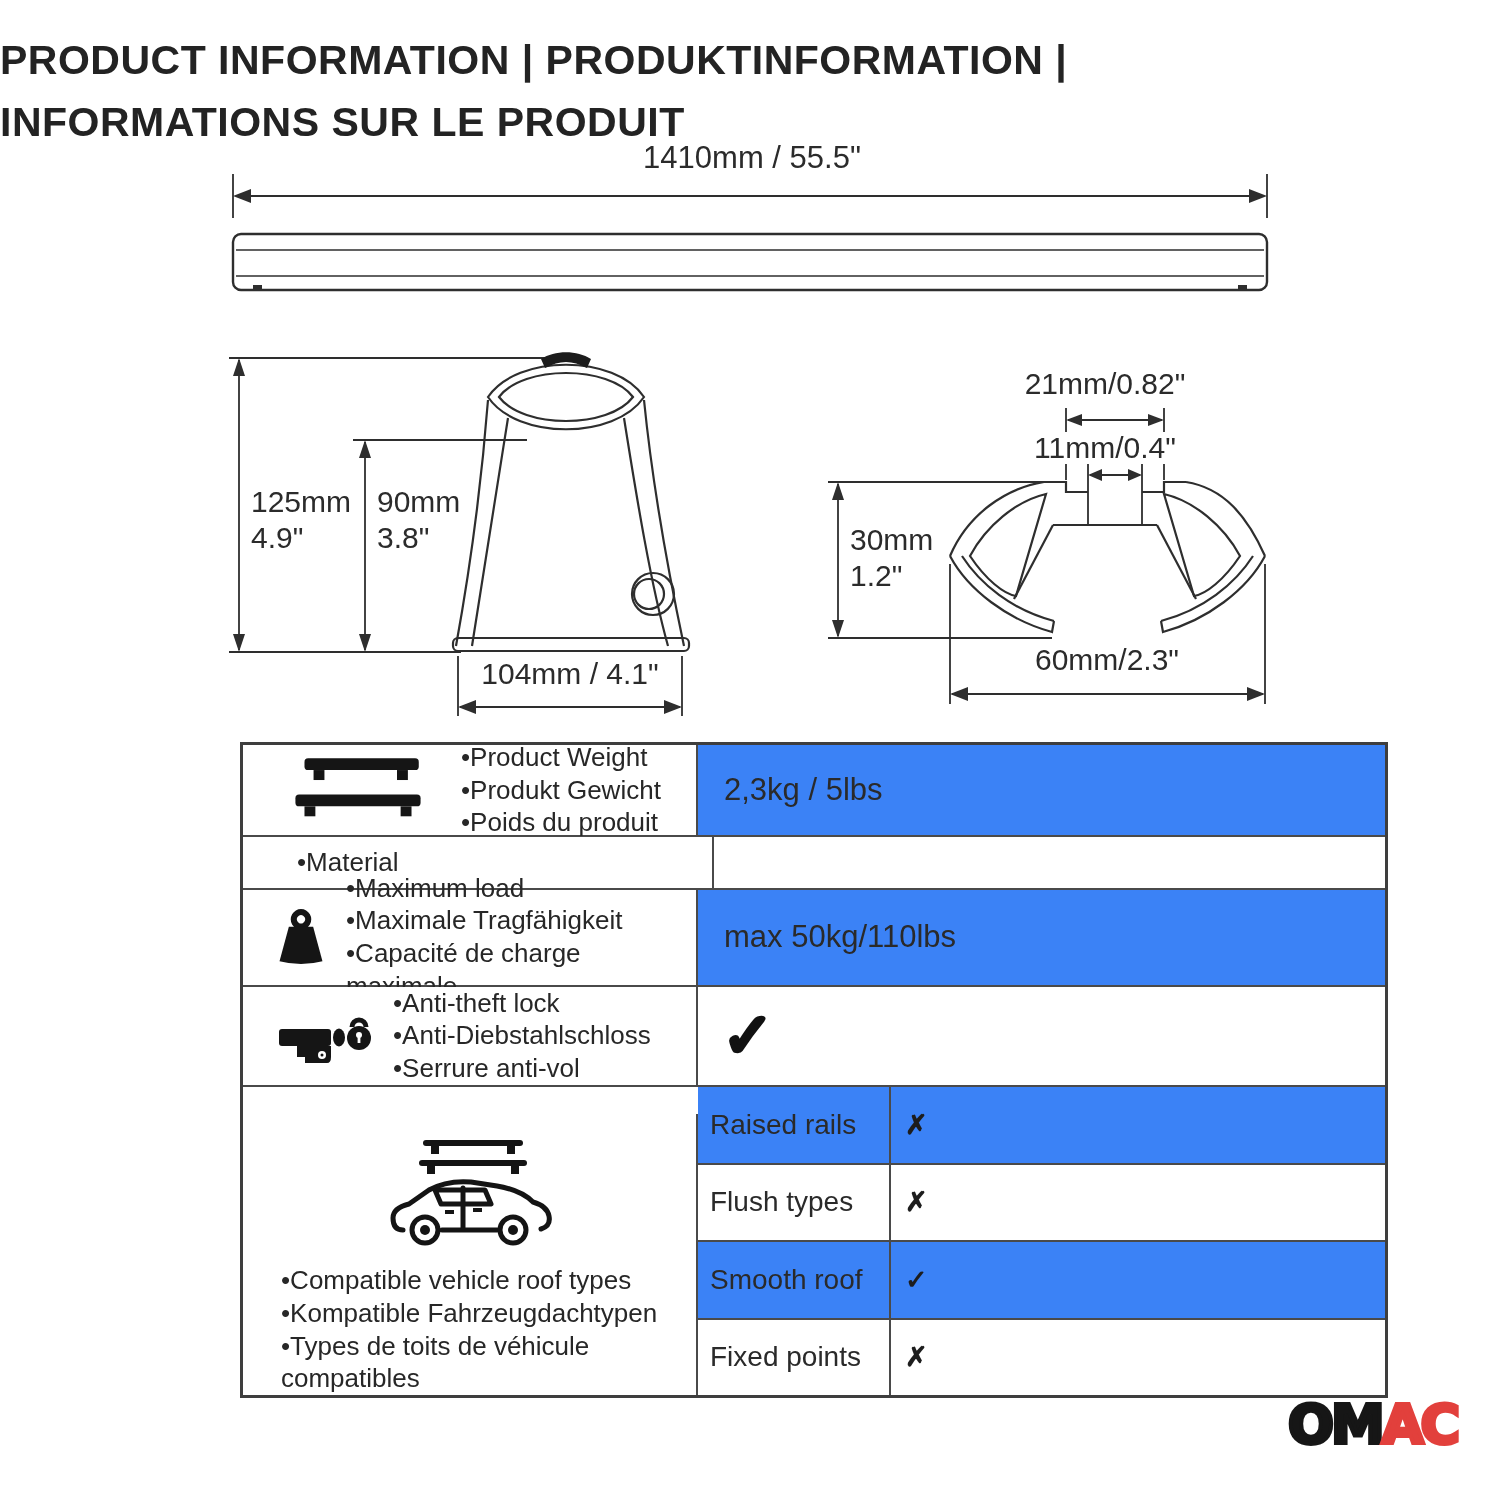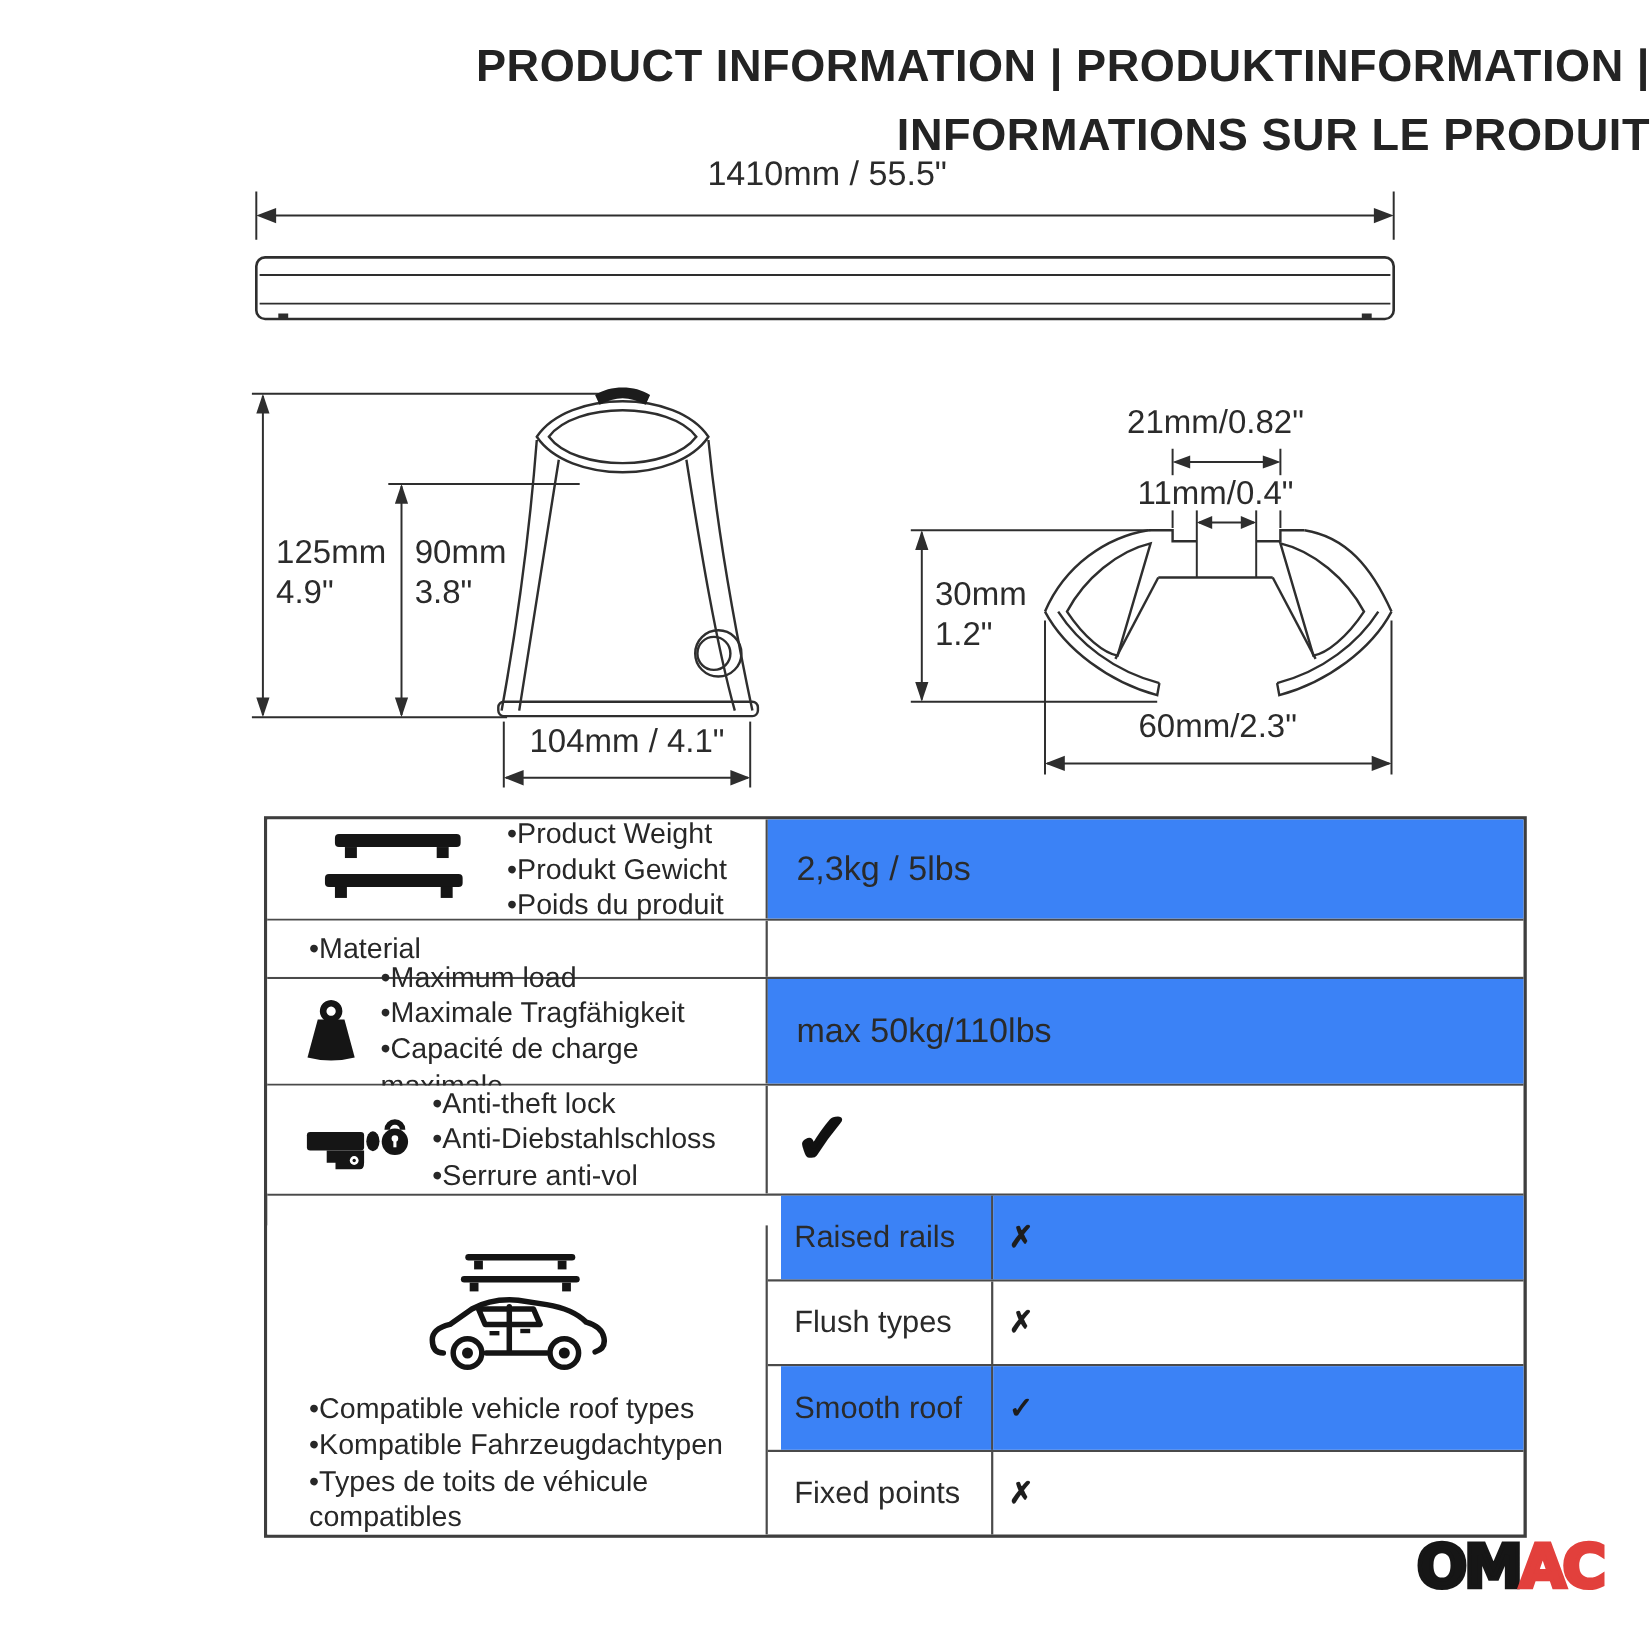--- a/index.html
+++ b/index.html
@@ -1,43 +1,43 @@
 <!DOCTYPE html>
 <html><head>
 <meta charset="utf-8">
 <style>
   html,body{margin:0;padding:0;background:#fff;}
   .page{position:relative;width:1500px;height:1500px;background:#ffffff;overflow:hidden;
         font-family:"Liberation Sans", sans-serif;color:#262626;}
-  .title{position:absolute;top:30px;left:0;width:100%;text-align:right;
+  .title{position:absolute;top:30px;left:0;width:100%;text-align:left;
          font-weight:bold;font-size:41px;line-height:1.5;color:#232323;letter-spacing:.5px;}
   svg text{font-family:"Liberation Sans", sans-serif;fill:#2b2b2b;}
   .drawing{position:absolute;}
   #bar-drawing{left:225px;top:138px;}
   #foot-drawing{left:225px;top:350px;}
   #profile-drawing{left:800px;top:368px;}
 
   
   .spec-table{position:absolute;left:240px;top:742px;width:1148px;height:656px;
               border:3px solid #3e3e3e;box-sizing:border-box;display:flex;flex-direction:column;}
   .row{display:flex;box-sizing:border-box;border-bottom:2px solid #4a4a4a;}
   .row:last-child{border-bottom:none;}
-  .r1{height:92px;} .r2{height:63px;} .r3{height:97px;} .r4{height:121px;} .r5{flex:1;}
+  .r1{height:92px;} .r2{height:63px;padding-left:16px;} .r3{height:97px;} .r4{height:121px;} .r5{flex:1;}
   .cell-label{width:455px;box-sizing:border-box;border-right:2px solid #4a4a4a;
               display:flex;align-items:center;background:#fff;}
   .cell-value{flex:1;display:flex;align-items:center;padding-left:26px;font-size:31px;color:#2a2a2a;}
   .shaded{background:#3b82f6;}
   .icon-box{display:flex;align-items:center;justify-content:center;flex:none;}
   .label-text{font-size:26px;line-height:1.26;color:#272727;}
   .r5 .cell-label{flex-direction:column;align-items:stretch;justify-content:flex-start;padding-top:24px;margin-top:27px;}
   .r5 .icon-box{align-self:center;}
   .r5 .label-text{padding:14px 16px 0 38px;}
   .check-big{font-size:62px;font-weight:bold;color:#111;-webkit-text-stroke:2.5px #111;line-height:1;}
   .subtable{flex:1;display:flex;flex-direction:column;}
-  .subrow{flex:1;display:flex;box-sizing:border-box;border-bottom:2px solid #4a4a4a;padding-left:12px;}
+  .subrow{flex:1;display:flex;box-sizing:border-box;border-bottom:2px solid #4a4a4a;}
   .subrow:last-child{border-bottom:none;}
   .subcell-label{width:193px;box-sizing:border-box;border-right:2px solid #4a4a4a;
                  display:flex;align-items:center;padding-left:12px;font-size:28px;color:#2a2a2a;}
   .subcell-value{flex:1;display:flex;align-items:center;padding-left:14px;font-size:27px;font-weight:600;color:#1d1d1d;}
 
   
   .logo{position:absolute;left:1288px;top:1398px;font-size:54px;font-weight:bold;
         letter-spacing:-3px;font-family:"DejaVu Sans","Liberation Sans",sans-serif;line-height:1;}
   .logo .p1{color:#161616;-webkit-text-stroke:4px #161616;}
   .logo .p2{color:#e2403c;-webkit-text-stroke:4px #e2403c;}

